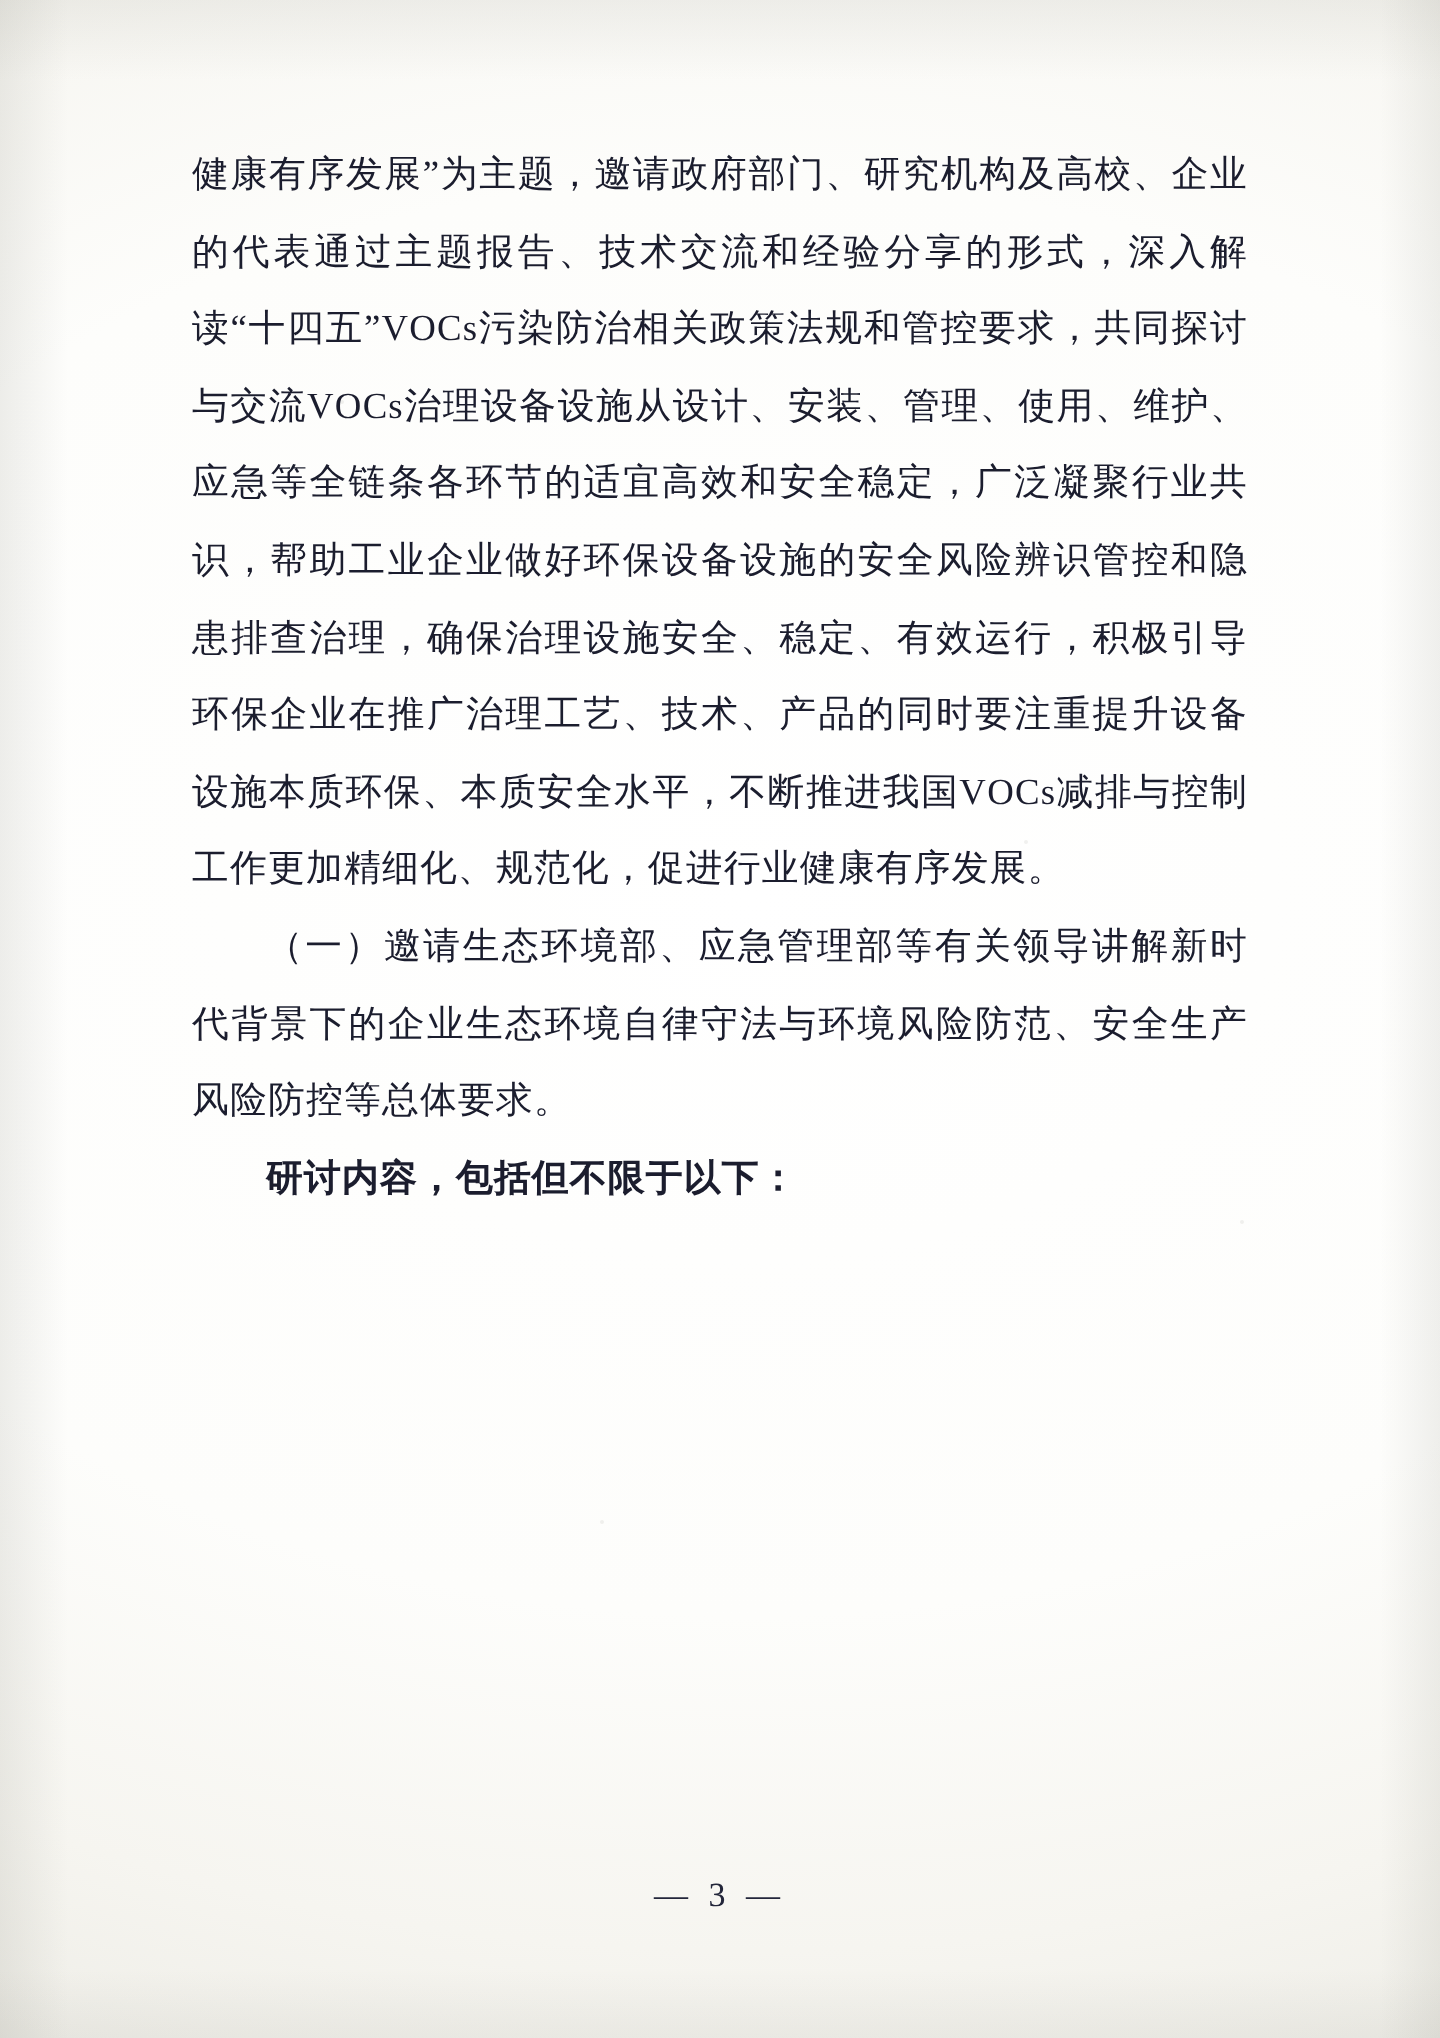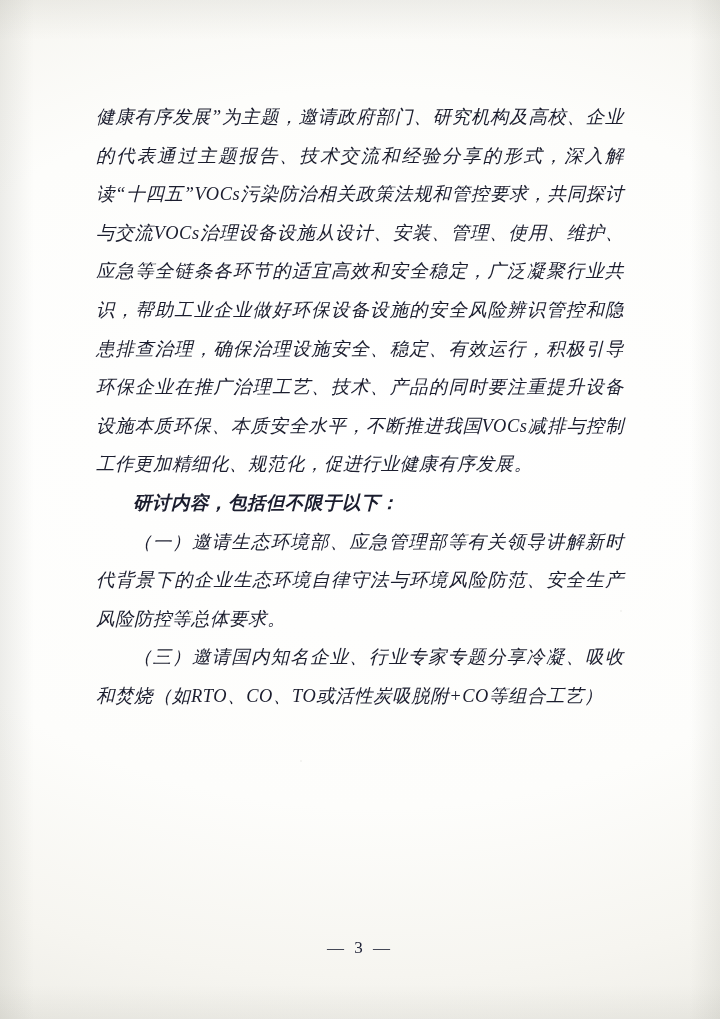--- a/index.html
+++ b/index.html
@@ -32,23 +32,22 @@
     background:
       linear-gradient(to right, rgba(150,150,140,0.16) 0px, rgba(255,255,255,0) 34px),
       linear-gradient(to left, rgba(150,150,140,0.14) 0px, rgba(255,255,255,0) 30px),
       linear-gradient(to bottom, rgba(150,150,140,0.12) 0px, rgba(255,255,255,0) 40px),
       linear-gradient(to top, rgba(150,150,140,0.10) 0px, rgba(255,255,255,0) 34px);
   }
 
   #content {
     position: absolute;
     left: 96px;
-    top: 98px;
+    top: 68px;
     width: 528px;
-    font-style: italic;
   }
 
   p {
     margin: 0;
     color: #1b1d2e;
     font-size: 18.4px;
     line-height: 38.6px;
     letter-spacing: 0.6px;
     text-align: justify;
     text-justify: inter-character;
@@ -90,24 +89,23 @@
 
   <div class="speck" style="left:170px; top:200px; width:2px; height:2px;"></div>
   <div class="speck" style="left:512px; top:420px; width:2px; height:2px;"></div>
   <div class="speck" style="left:300px; top:760px; width:2px; height:2px;"></div>
   <div class="speck" style="left:620px; top:610px; width:2px; height:2px;"></div>
 
   <div id="content">
 
     <p>健康有序发展”为主题，邀请政府部门、研究机构及高校、企业的代表通过主题报告、技术交流和经验分享的形式，深入解读“十四五”VOCs污染防治相关政策法规和管控要求，共同探讨与交流VOCs治理设备设施从设计、安装、管理、使用、维护、应急等全链条各环节的适宜高效和安全稳定，广泛凝聚行业共识，帮助工业企业做好环保设备设施的安全风险辨识管控和隐患排查治理，确保治理设施安全、稳定、有效运行，积极引导环保企业在推广治理工艺、技术、产品的同时要注重提升设备设施本质环保、本质安全水平，不断推进我国VOCs减排与控制工作更加精细化、规范化，促进行业健康有序发展。</p>
 
+    <p class="indent">（一）邀请生态环境部、应急管理部等有关领导讲解新时代背景下的企业生态环境自律守法与环境风险防范、安全生产风险防控等总体要求。</p>
+
     <p class="indent bold-head">研讨内容，包括但不限于以下：</p>
 
-    <p class="indent">（一）邀请生态环境部、应急管理部等有关领导讲解新时代背景下的企业生态环境自律守法与环境风险防范、安全生产风险防控等总体要求。</p>
 
-
-    <p class="indent">（三）邀请国内知名企业、行业专家专题分享冷凝、吸收和焚烧（如RTO、CO、TO或活性炭吸脱附+CO等组合工艺）</p>
 
   </div>
 
   <div id="footer">— 3 —</div>
 
 </div>
 
 </body></html>

